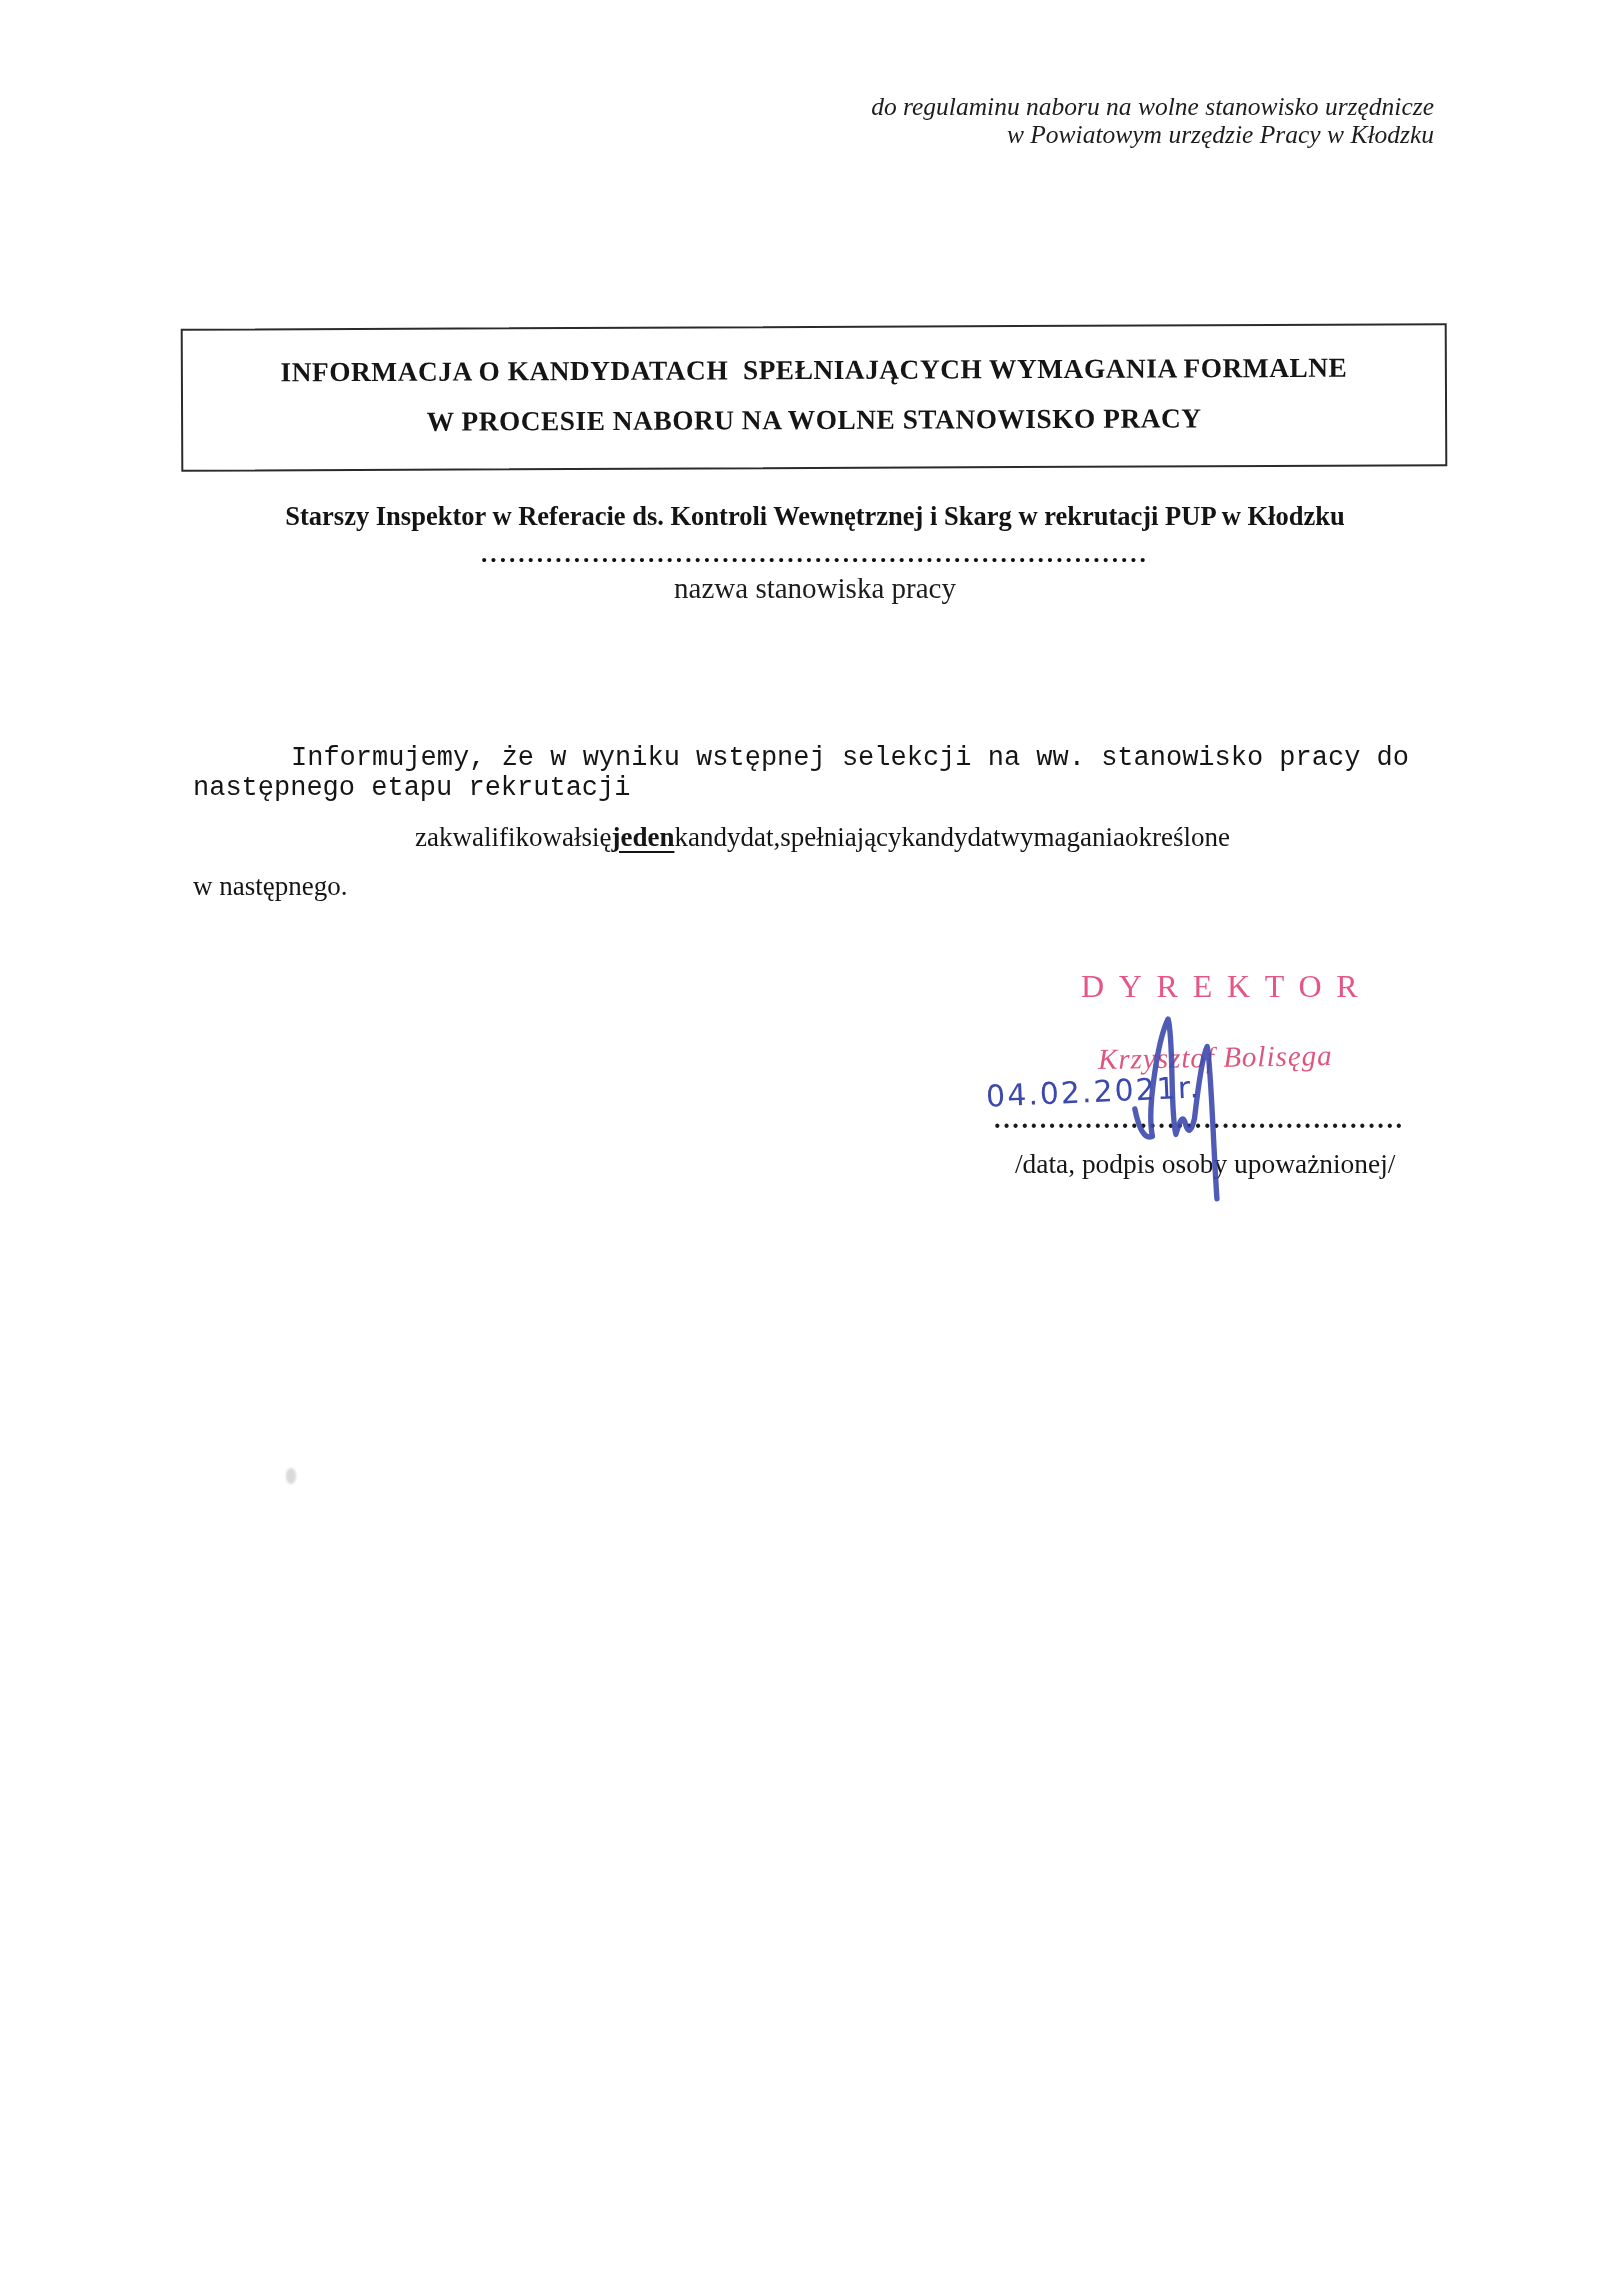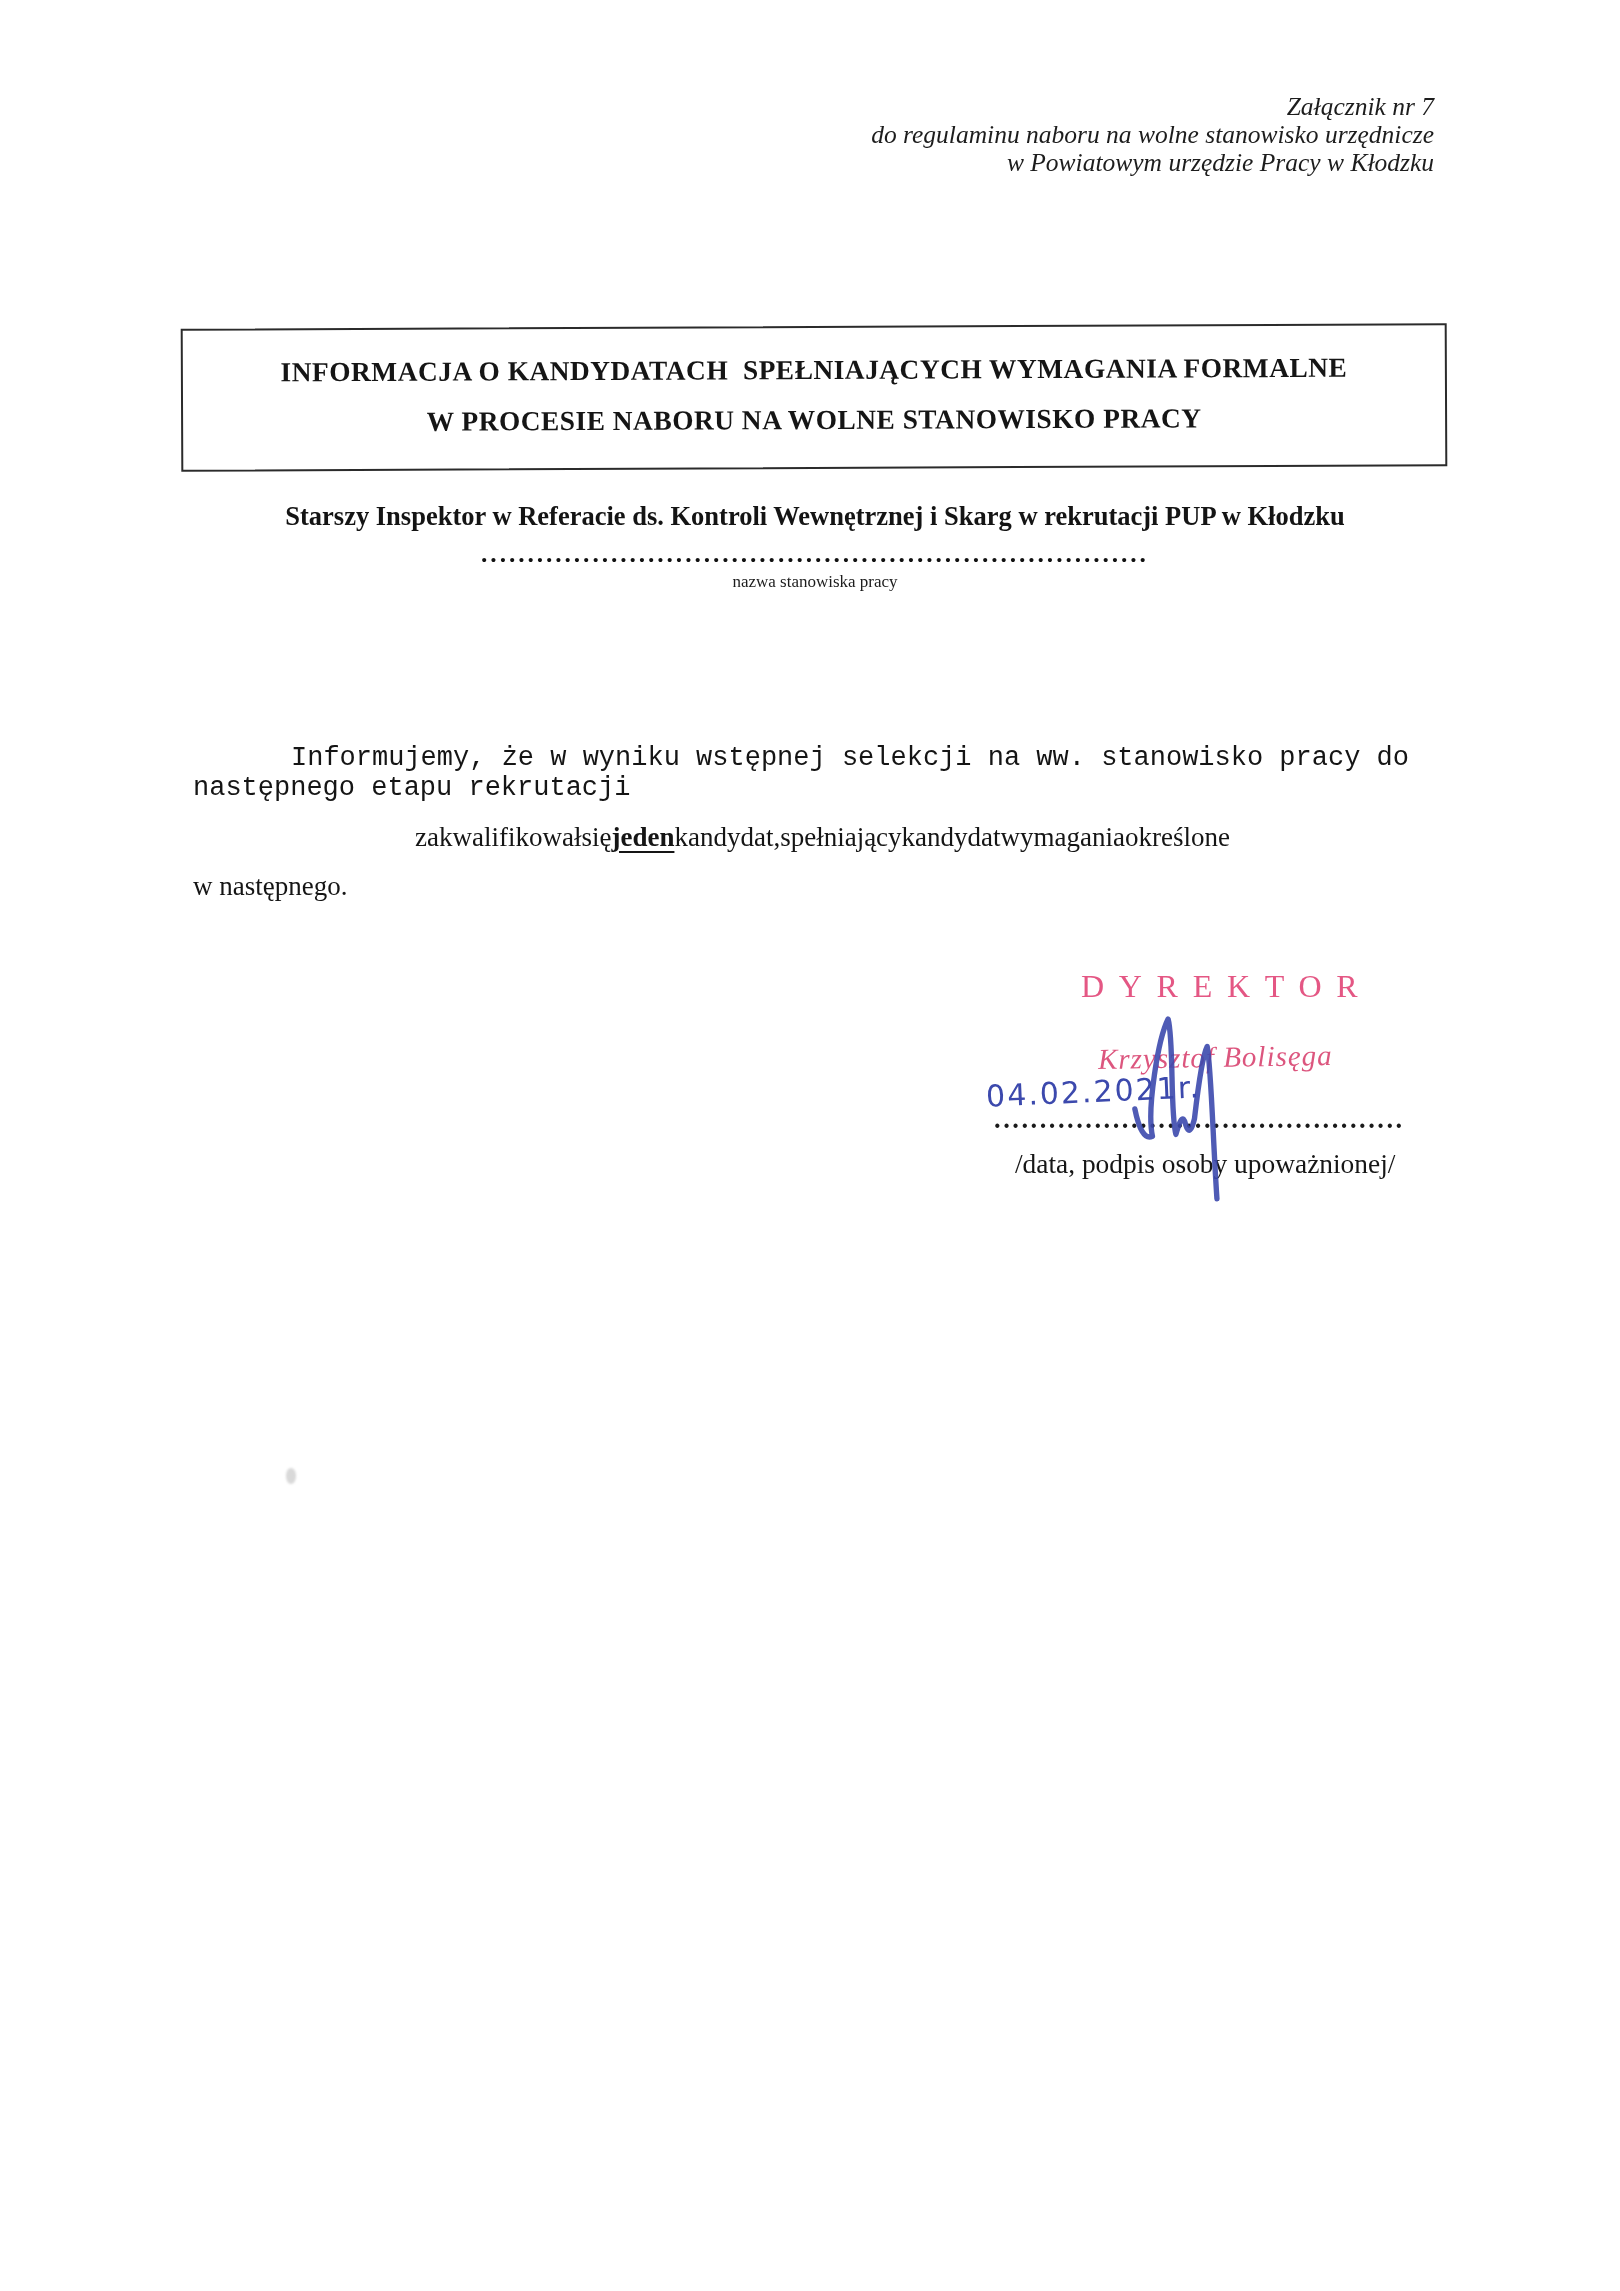--- a/index.html
+++ b/index.html
@@ -37,21 +37,21 @@
   .position-block{
     position:absolute; left:181px; top:501px; width:1268px;
     text-align:center;
   }
   .position-name{font-weight:bold; font-size:26.5px; color:#141414;}
   .dotline{
     font-size:25.5px; font-weight:bold; letter-spacing:2.9px;
     line-height:21.6px; margin-top:10.8px; color:#111;
     white-space:nowrap; overflow:hidden;
   }
-  .position-caption{font-size:17px; margin-top:7.8px; color:#1c1c1c;}
+  .position-caption{font-size:29px; margin-top:7.8px; color:#1c1c1c;}
   
   .body-par{
     position:absolute; left:193px; top:743px; width:1259px;
     font-size:27px; color:#151515;
   }
   .b-line1{text-indent:98px;font-family:Liberation Mono, monospace;}
   .b-line2{display:flex; justify-content:center; margin-top:18.6px;}
   .b-line3{margin-top:18.6px;}
   .emph{font-weight:bold; text-decoration:underline; text-underline-offset:4.9px;}
   
@@ -91,21 +91,20 @@
     width:9.8px; height:15.7px; border-radius:50%;
     background:rgba(120,120,120,.28); filter:blur(1px);
   }
 </style>
 </head>
 <body>
 
 <div class="page">
 
   <div class="attachment-note">
-    <div>Załącznik nr 7</div>
     <div>do regulaminu naboru na wolne stanowisko urzędnicze</div>
     <div>w Powiatowym urzędzie Pracy w Kłodzku</div>
   </div>
 
   <div class="title-box">
     <div class="title-line">INFORMACJA O KANDYDATACH  SPEŁNIAJĄCYCH WYMAGANIA FORMALNE</div>
     <div class="title-line">W PROCESIE NABORU NA WOLNE STANOWISKO PRACY</div>
   </div>
 
   <div class="position-block">

